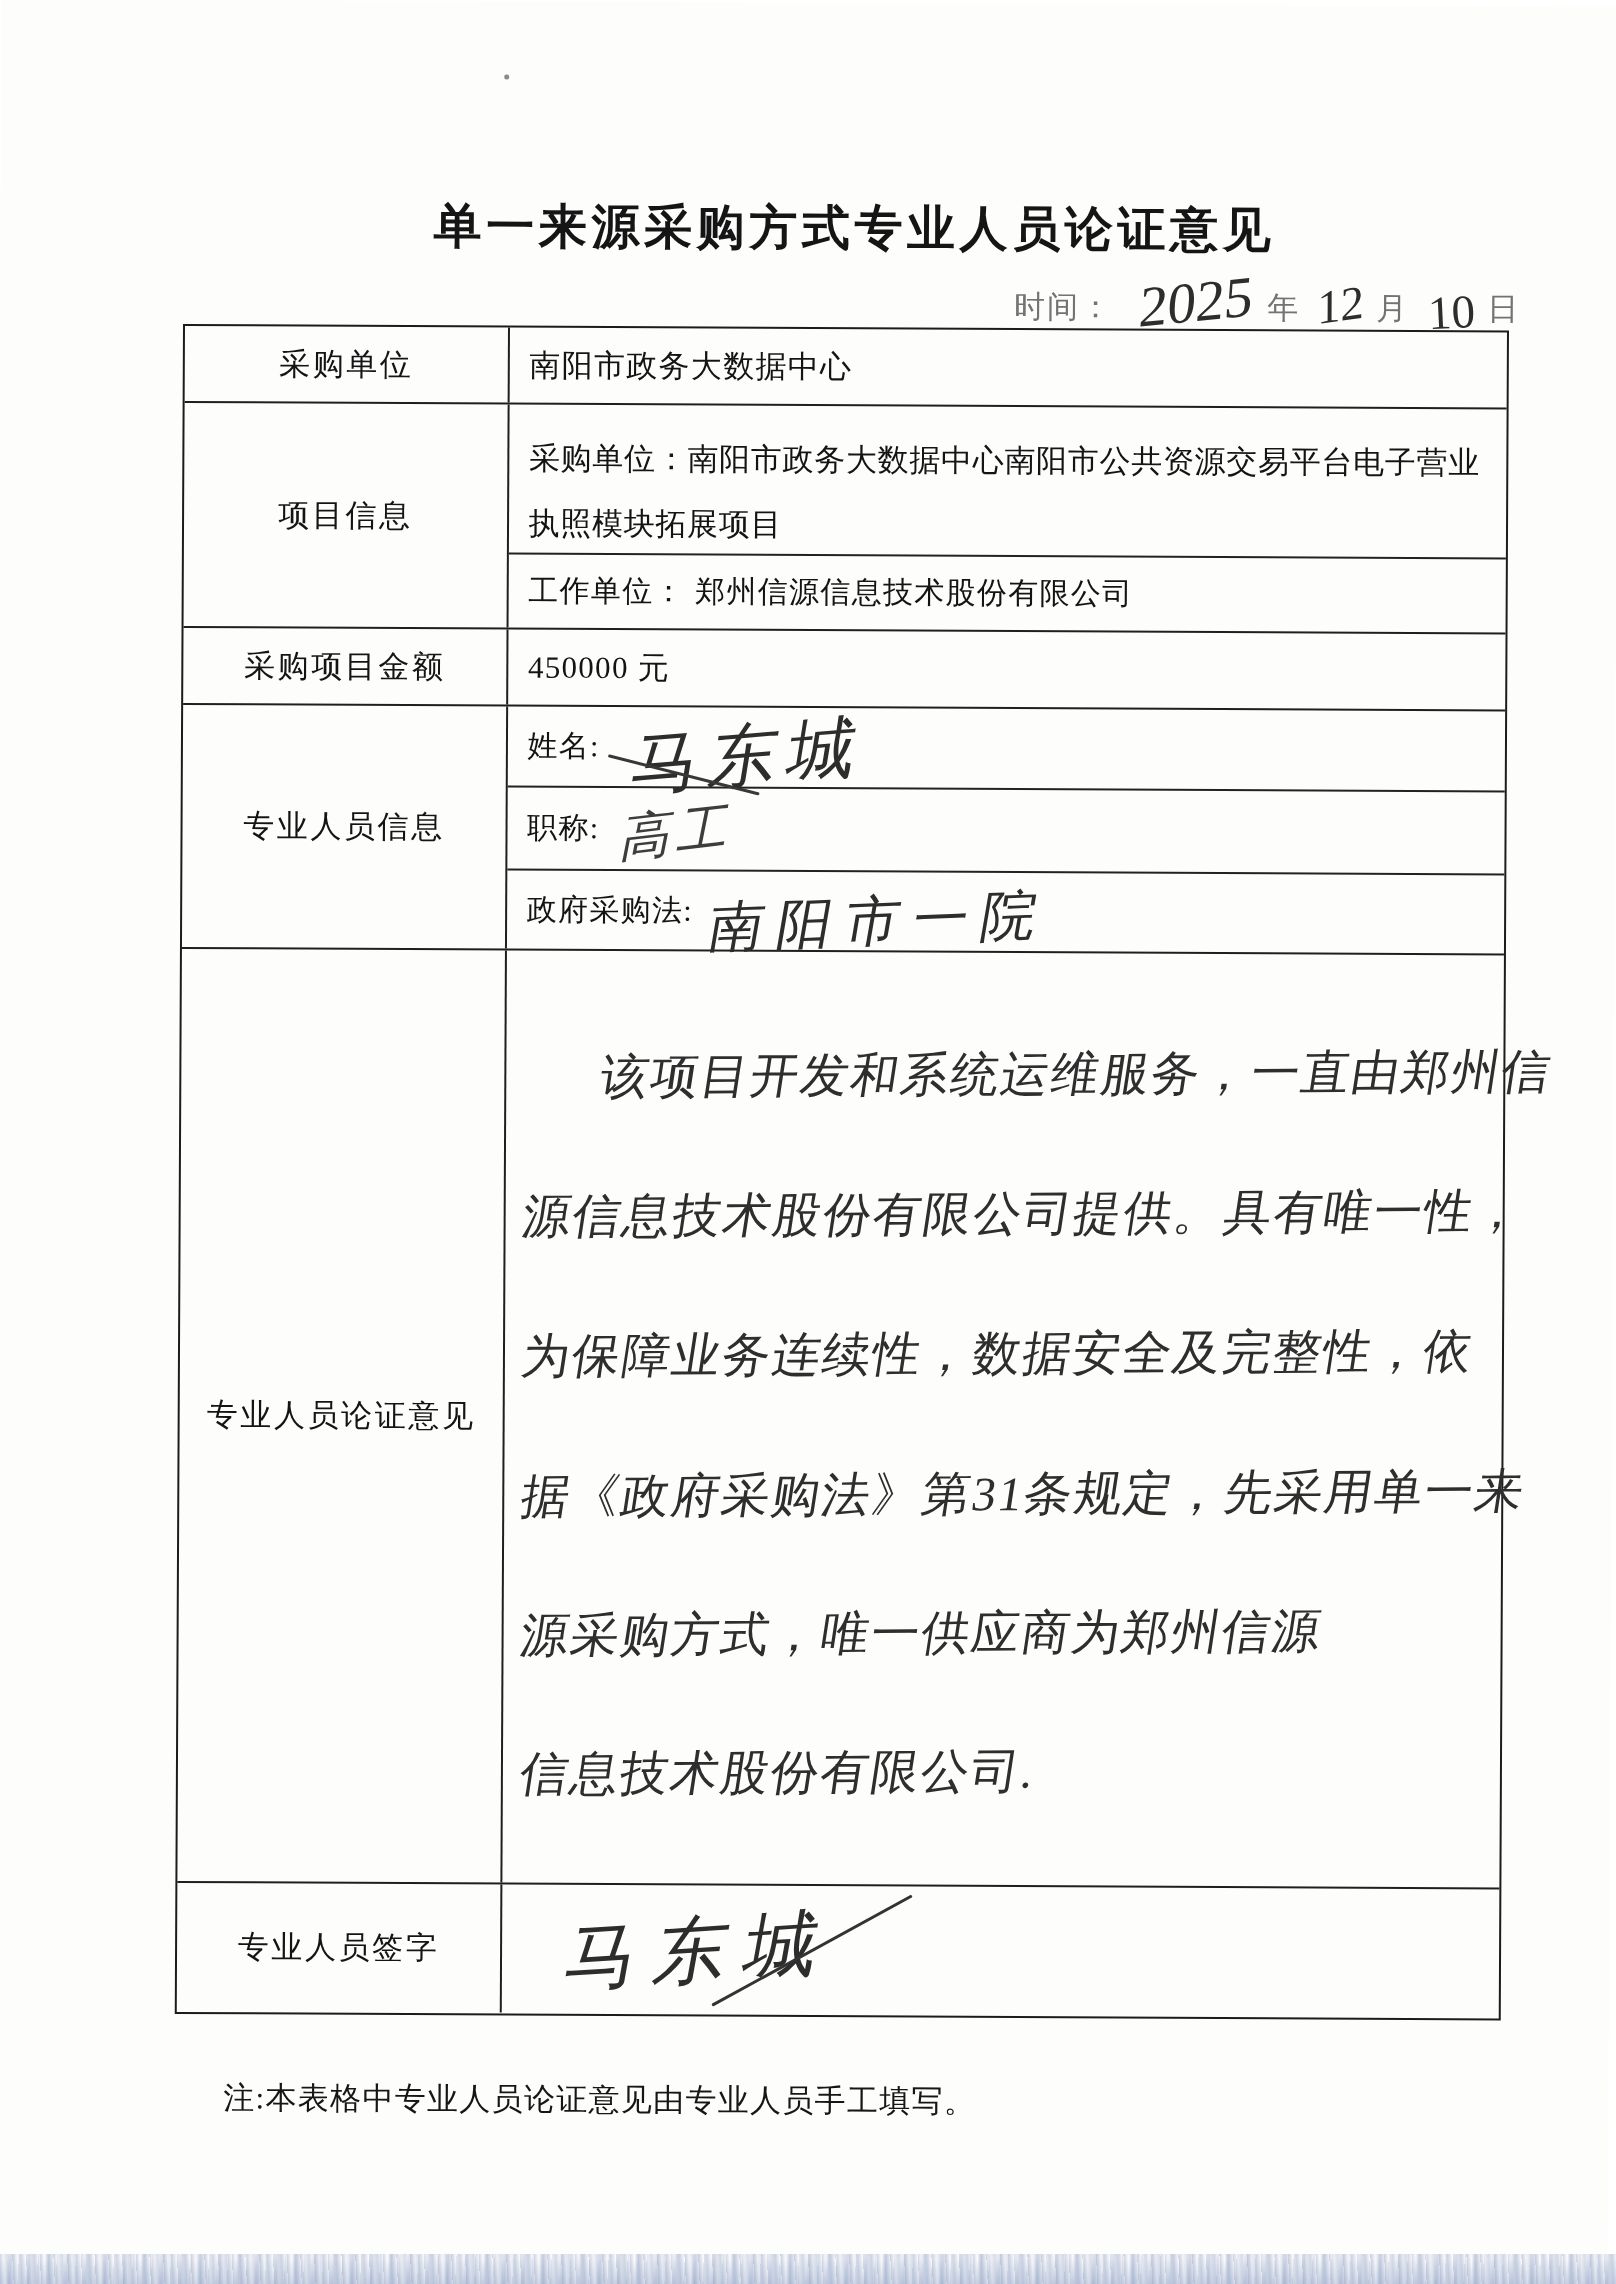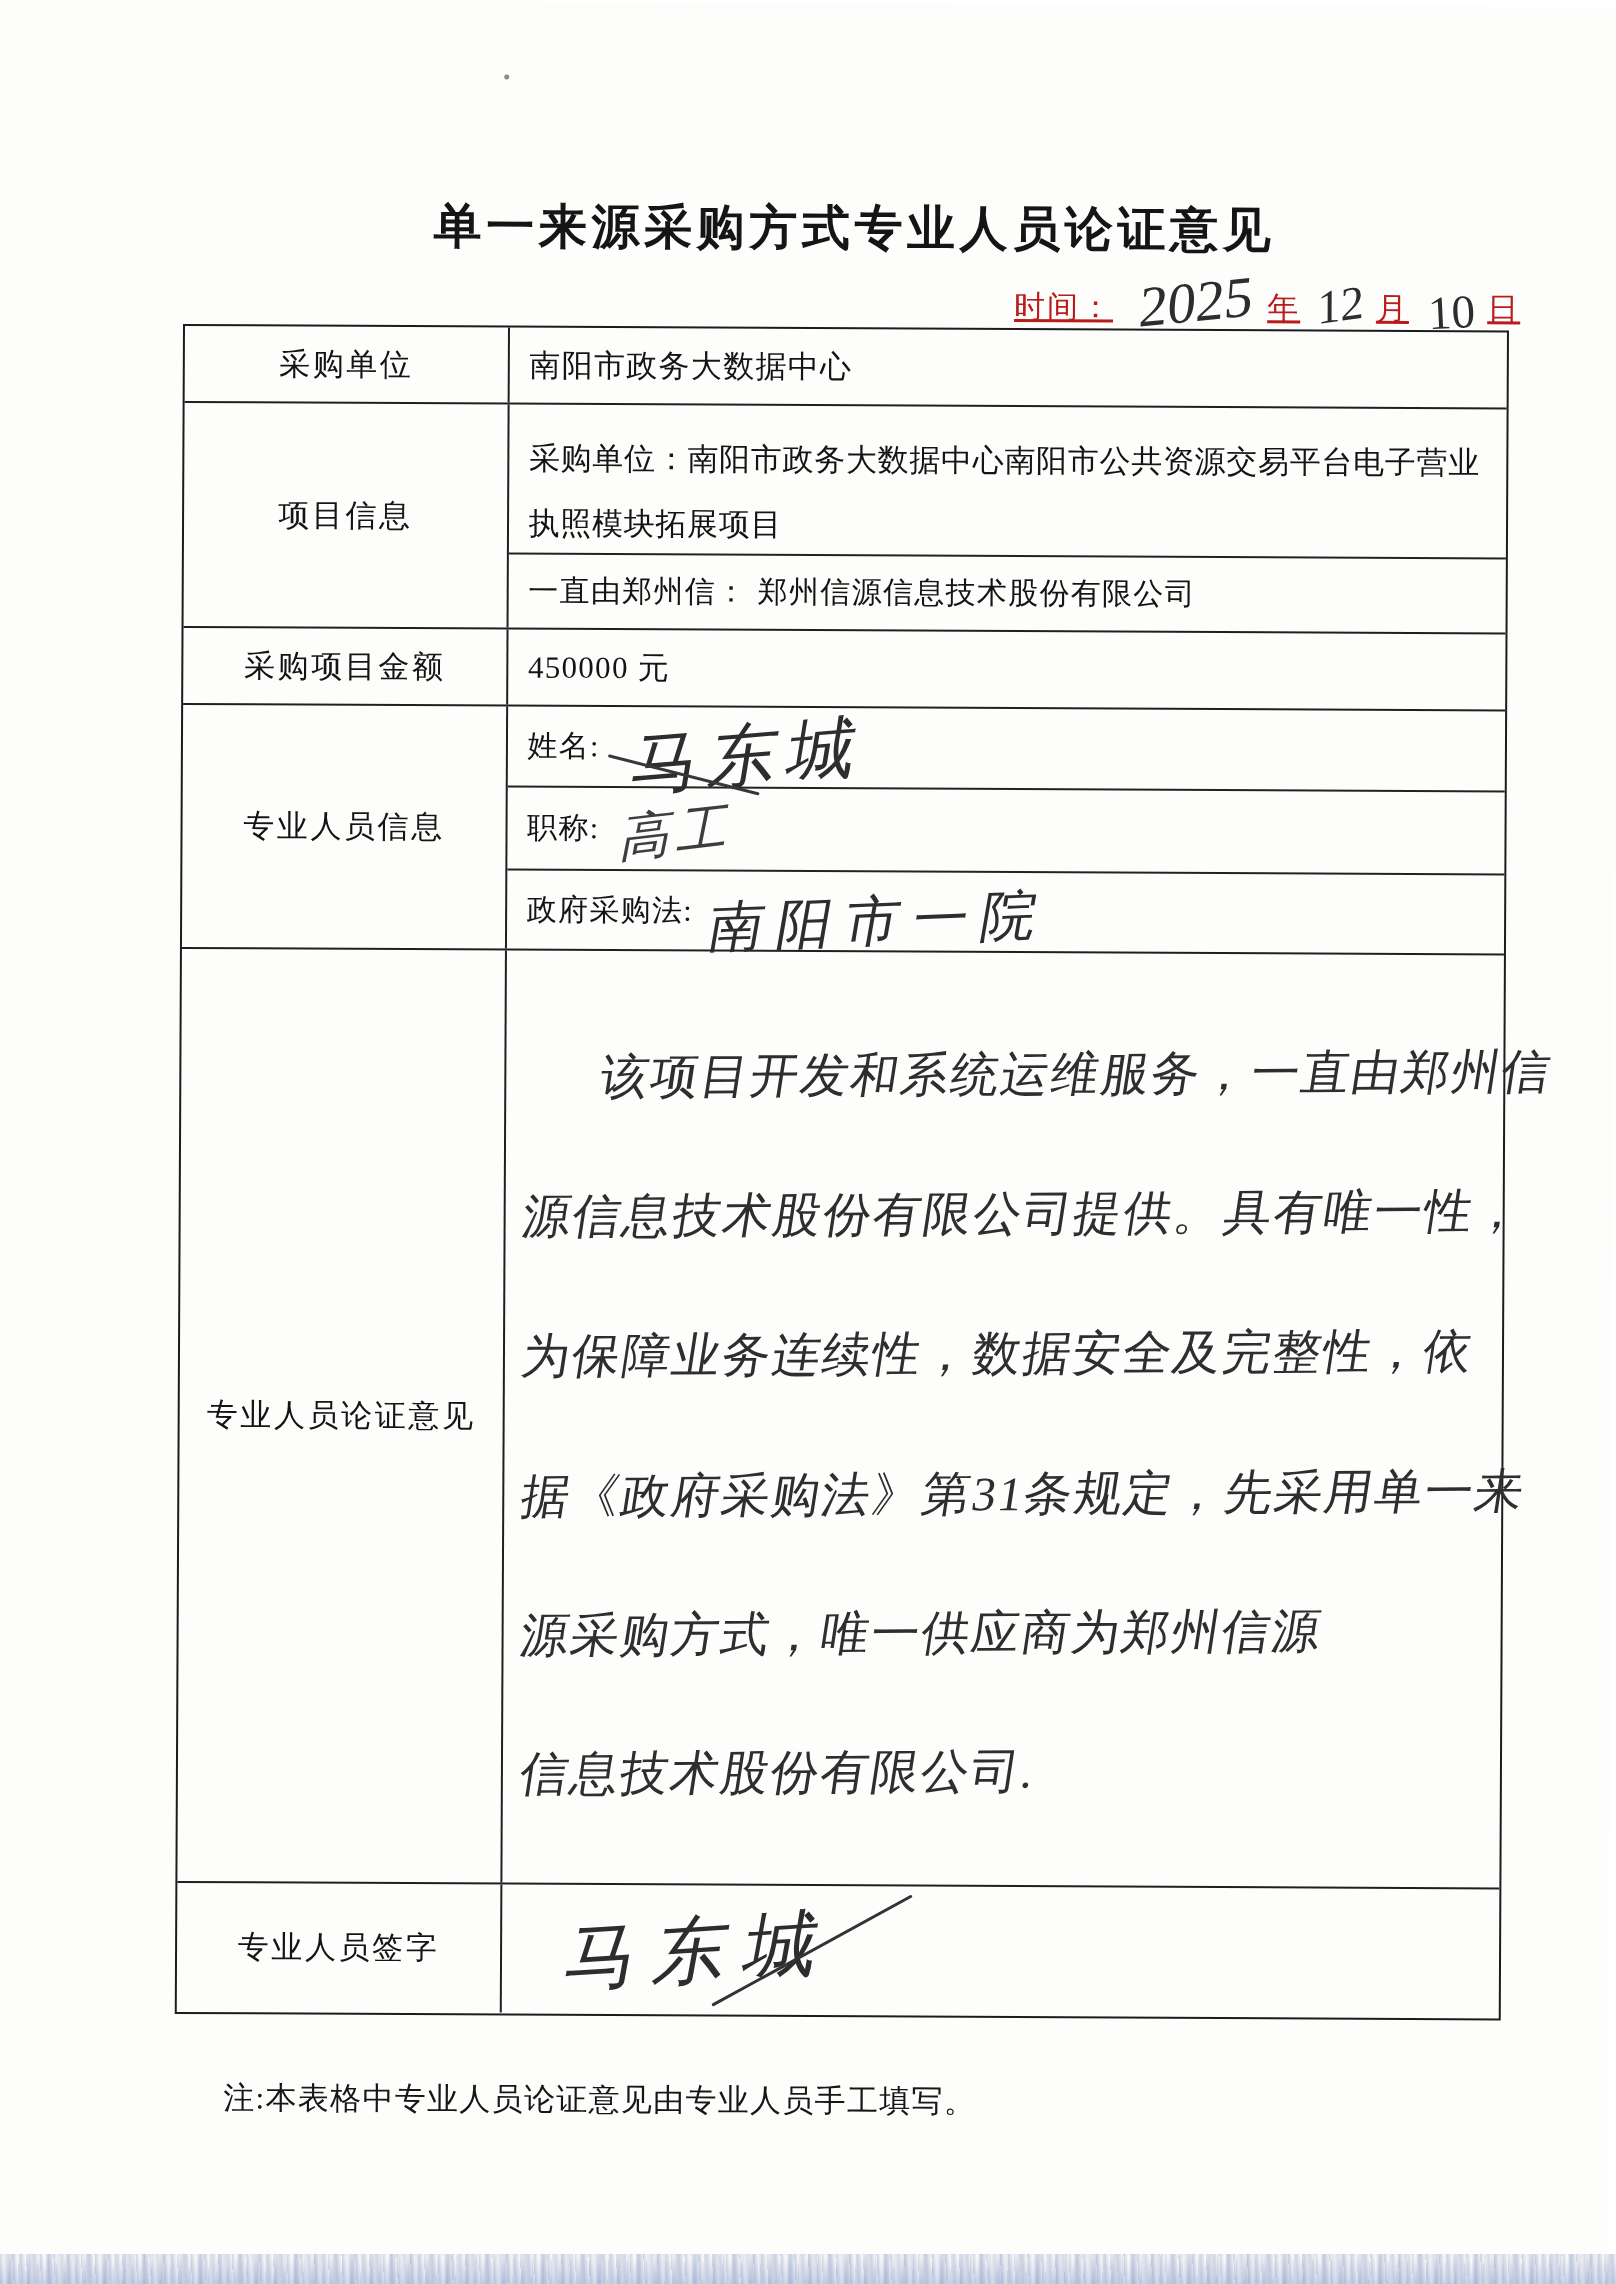--- a/index.html
+++ b/index.html
@@ -41,23 +41,22 @@
     left: 1014px;
     top: 266px;
     height: 63px;
     display: flex;
     align-items: flex-end;
     white-space: nowrap;
   }
   .date-line .printed {
     font-size: 31px;
     letter-spacing: 2px;
-    color: #b91c1c;
+    color: #737373;
     padding-bottom: 5.2px;
-    text-decoration: underline;
   }
   .hand {
     font-family: "Liberation Serif", serif;
     color: #2d2d2d;
   }
   .date-hand-year {
     display: inline-block;
     font-size: 57px;
     margin: 0 9px 0 26px;
     transform: rotate(-6deg) skewX(-10deg);
@@ -279,21 +278,21 @@
       <div class="label-cell">项目信息</div>
       <div class="value-cell">
         <div class="sub-row" style="height:150px;">
           <div class="project-name-block">
             <span>采购单位：</span><span>南阳市政务大数据中心南阳市公共资源交易平台电子营业</span><br>
             <span>执照模块拓展项目</span>
           </div>
         </div>
         <div class="sub-row last" style="height:73px;">
           <div class="field-line">
-            <span>一直由郑州信：</span>
+            <span>工作单位：</span>
             <span style="margin-left:10.4px;">郑州信源信息技术股份有限公司</span>
           </div>
         </div>
       </div>
     </div>
 
     <div class="t-row" style="height:77px;">
       <div class="label-cell">采购项目金额</div>
       <div class="value-cell v-center">450000 元</div>
     </div>

